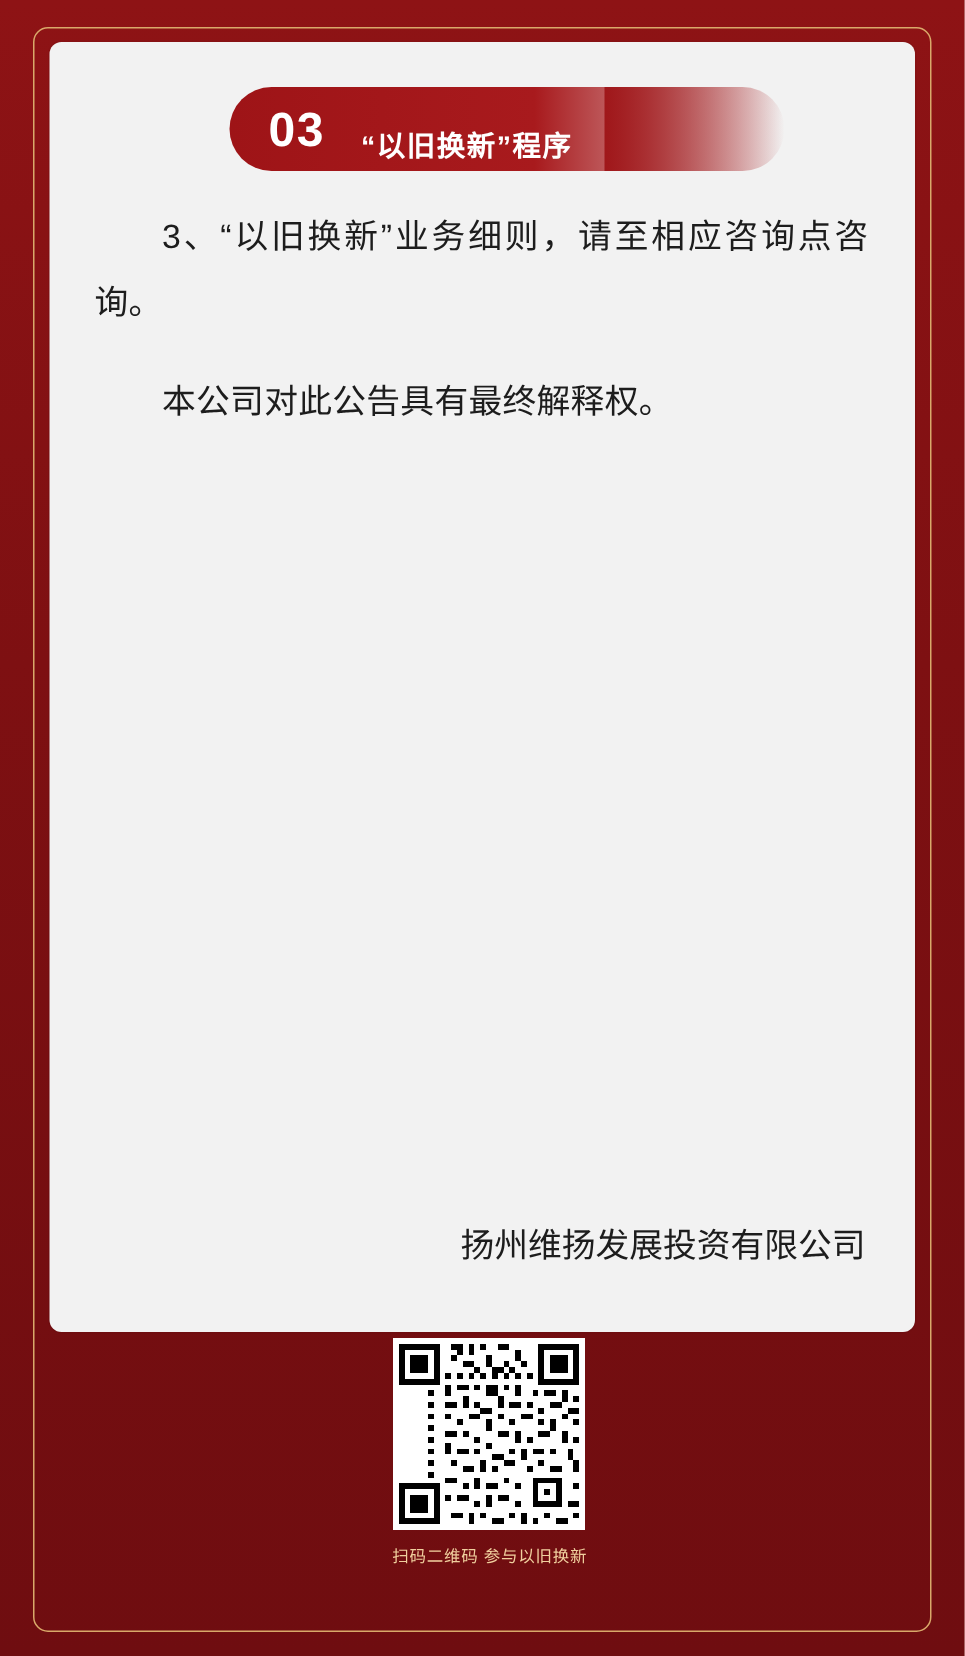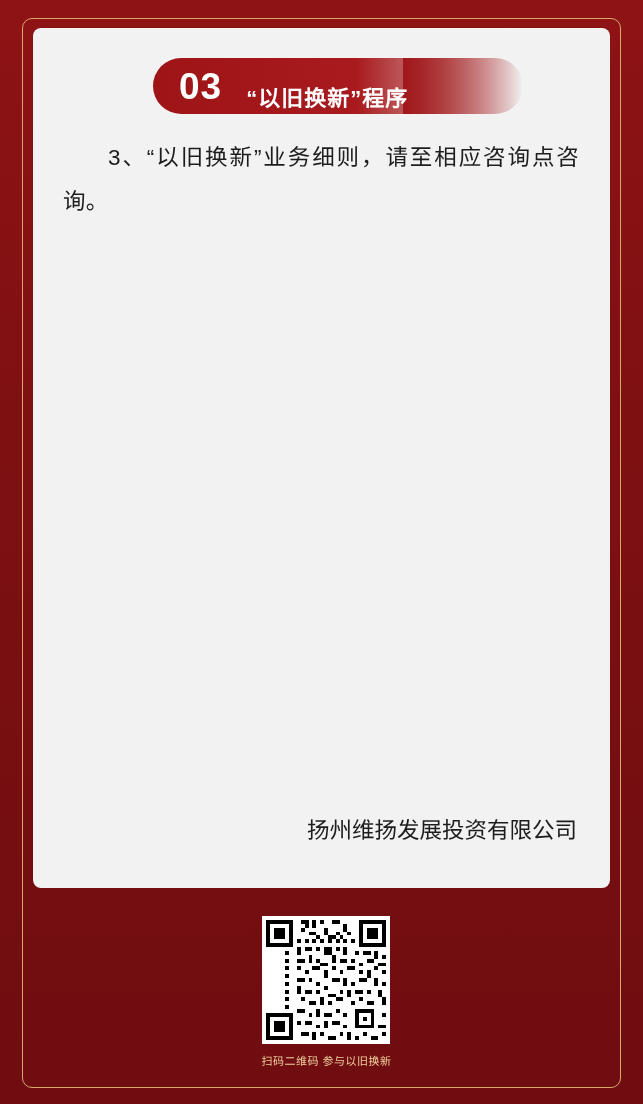--- a/index.html
+++ b/index.html
@@ -65,32 +65,32 @@
     content: "";
     position: absolute;
     right: 0;
     top: 0;
     width: 120px;
     height: 100%;
     background: linear-gradient(90deg, rgba(158,20,23,0.95) 0%, rgba(158,20,23,0) 100%);
   }
   .sec-num {
     color: #ffffff;
-    font-size: 37px;
+    font-size: 32px;
     font-weight: bold;
     letter-spacing: 1px;
     margin-left: 26px;
     font-family: "Liberation Sans", "DejaVu Sans", sans-serif;
     line-height: 1;
     position: relative;
     z-index: 2;
   }
   .sec-title {
     color: #ffffff;
-    font-size: 22px;
+    font-size: 19px;
     font-weight: bold;
     margin-left: 24px;
     letter-spacing: 1px;
     position: relative;
     z-index: 2;
     white-space: nowrap;
     margin-top: 20px;
   }
 
   
@@ -125,21 +125,21 @@
   }
   .signature div {
     white-space: nowrap;
   }
 
   
   .qr-wrap {
     position: absolute;
     left: 50%;
     transform: translateX(-50%);
-    top: 916px;
+    top: 892px;
     width: 120px;
     text-align: center;
   }
   .qr-code {
     width: 128px;
     height: 128px;
     background: #ffffff;
     padding: 0;
     box-sizing: border-box;
     display: block;
@@ -161,20 +161,21 @@
 
   <div class="card">
 
     <div class="section-header">
       <span class="sec-num">03</span>
       <span class="sec-title">“以旧换新”程序</span>
     </div>
 
     <div class="body-text">
       <p class="para">3、“以旧换新”业务细则，请至相应咨询点咨询。</p>
+      <p class="para last">本公司对此公告具有最终解释权。</p>
     </div>
 
     <div class="signature">
       <div>扬州维扬发展投资有限公司</div>
     </div>
 
   </div>
 
   <div class="qr-wrap">
     <svg class="qr-code" viewBox="0 0 33 33" shape-rendering="crispEdges">

